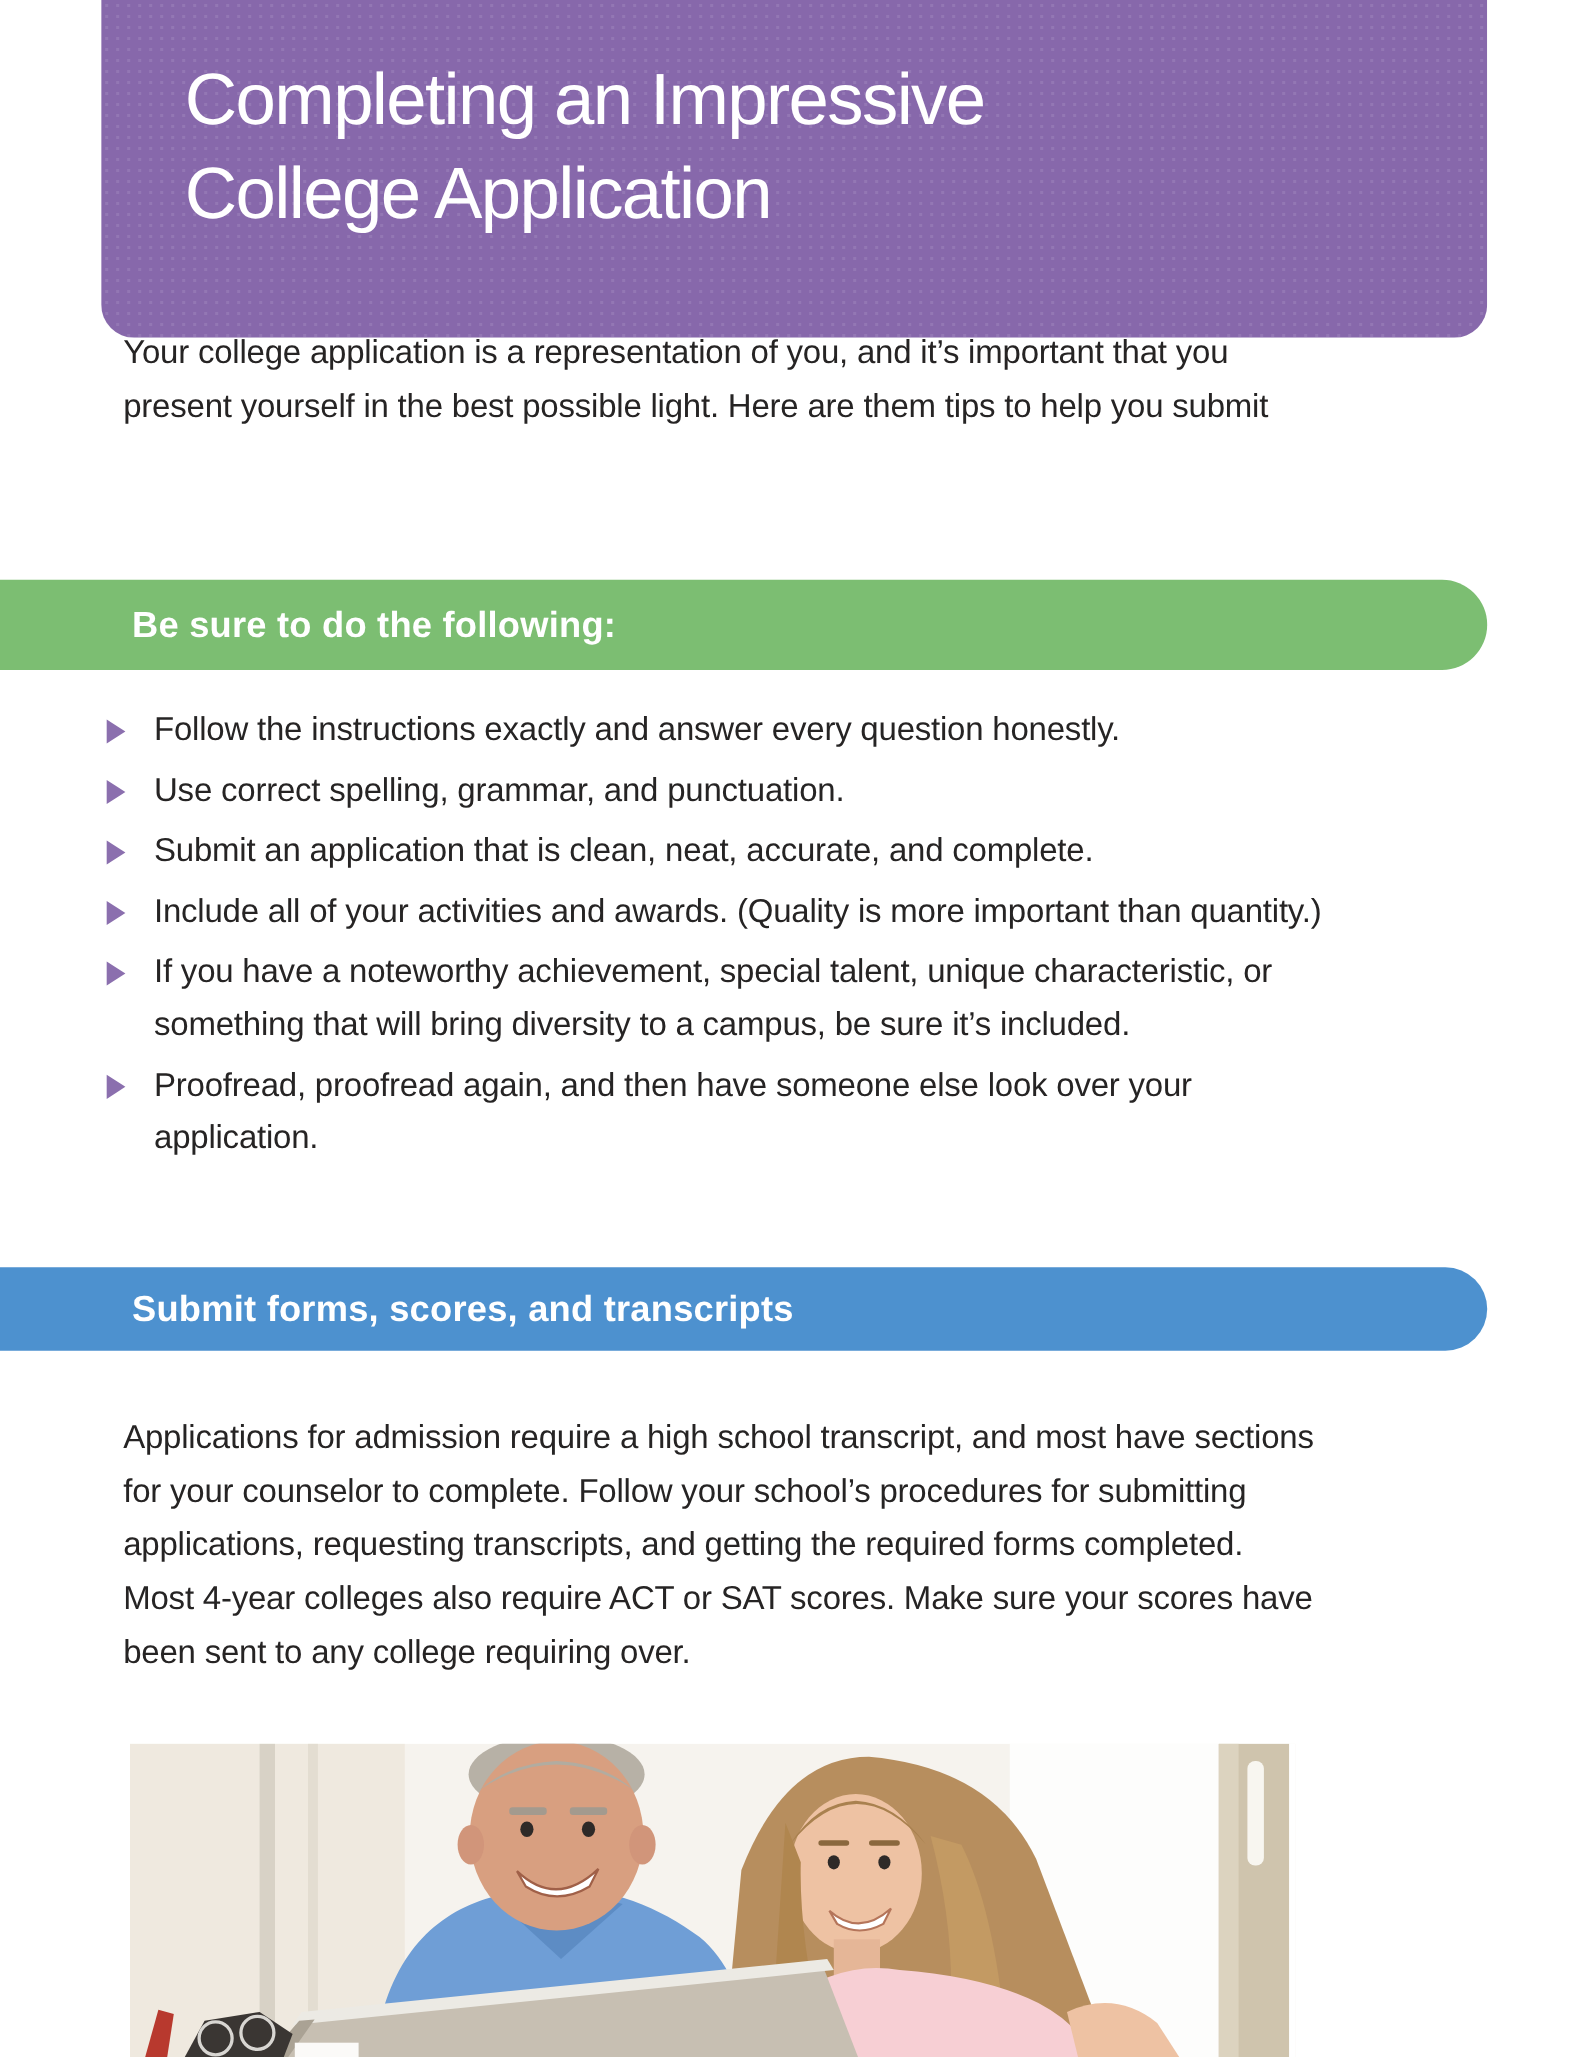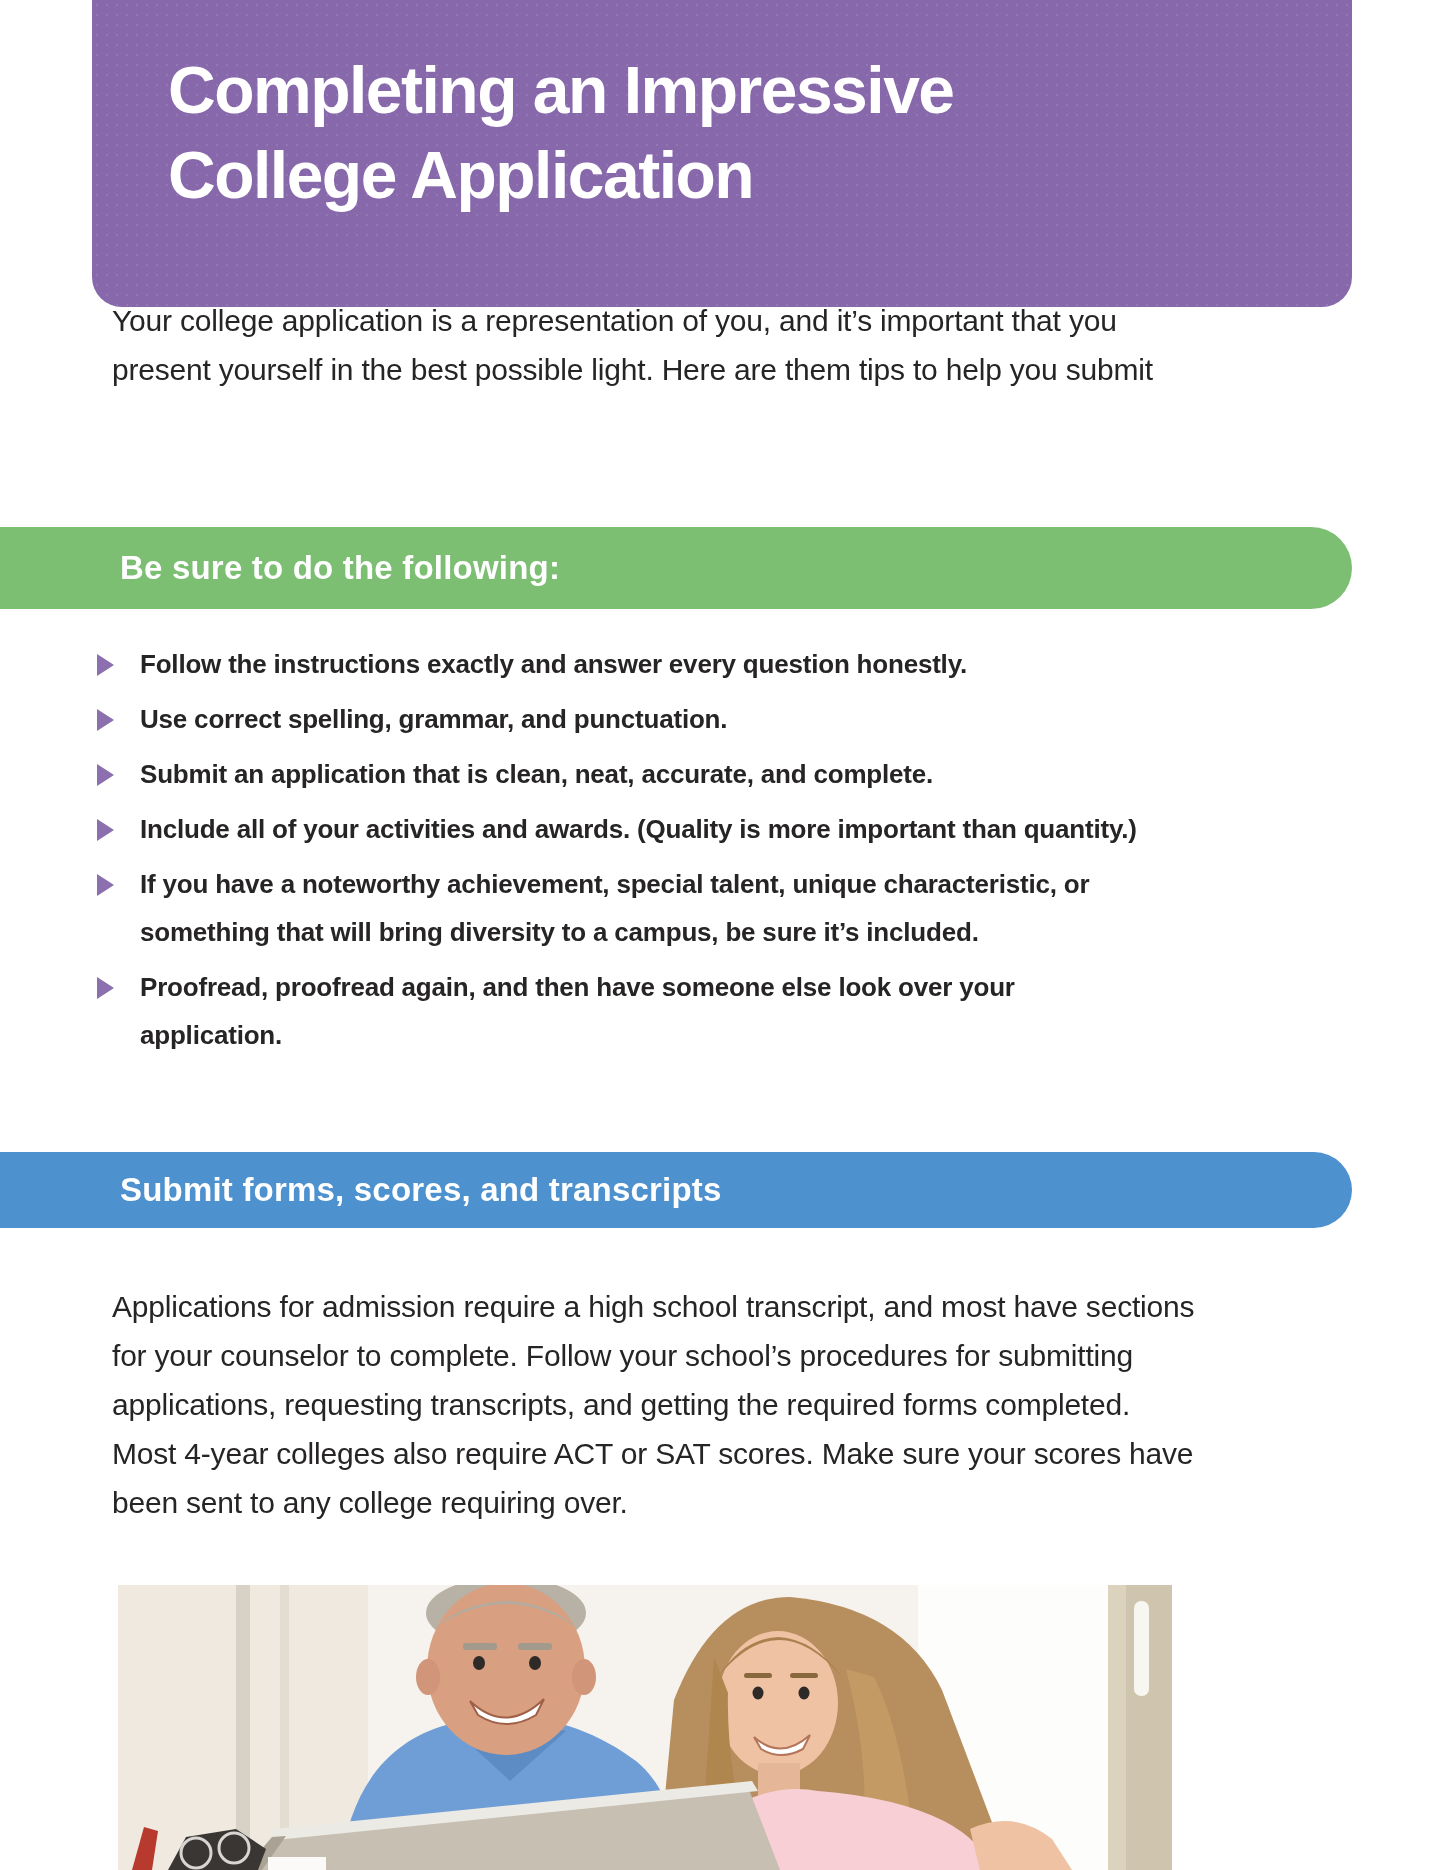--- a/index.html
+++ b/index.html
@@ -20,21 +20,21 @@
     background-image: radial-gradient(rgba(255,255,255,0.10) 1.3px, transparent 1.5px);
     background-size: 10px 10px;
     border-radius: 0 0 30px 30px;
     box-sizing: border-box;
     padding: 48px 0 0 76px;
   }
   .header .title-line {
     color: #ffffff;
     font-size: 66px;
     line-height: 85px;
-    font-weight: bold;
+    font-weight: normal;
     letter-spacing: -1.5px;
   }
 
   
   .paragraph {
     position: absolute; left: 112px;
     font-size: 30px; line-height: 49px;
     letter-spacing: -0.2px;
     color: #262424;
     width: 1280px;
@@ -78,24 +78,23 @@
   }
   .bullet {
     flex: 0 0 26px;
     margin-top: 14px;
     width: 0; height: 0;
     border-left: 17px solid #8b6fae;
     border-top: 11px solid transparent;
     border-bottom: 11px solid transparent;
   }
   .li-text {
-    font-size: 26px; line-height: 48px;
+    font-size: 30px; line-height: 48px;
     letter-spacing: -0.2px;
     color: #262424;
-    font-weight: bold;
   }
 
   
   .photo {
     position: absolute; left: 118px; top: 1585px;
     width: 1060px; height: 285px;
     overflow: hidden;
   }
   .photo svg { display: block; width: 100%; height: 100%; }
 </style>

